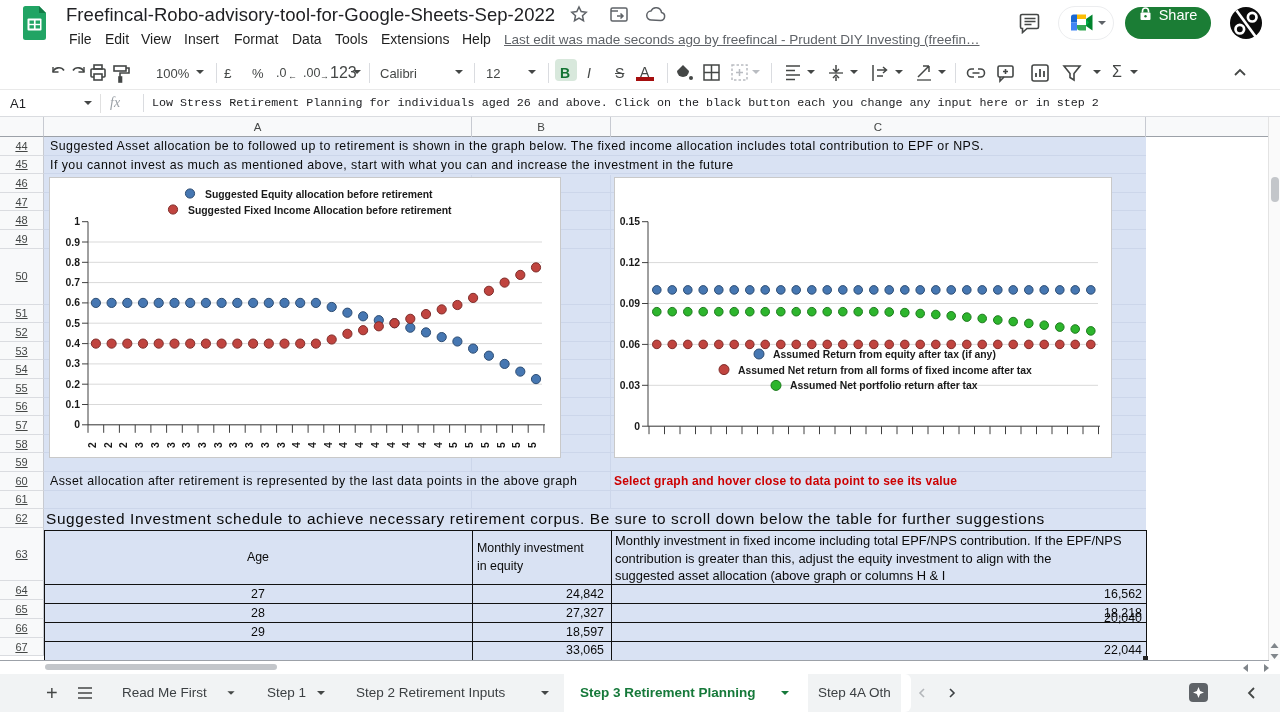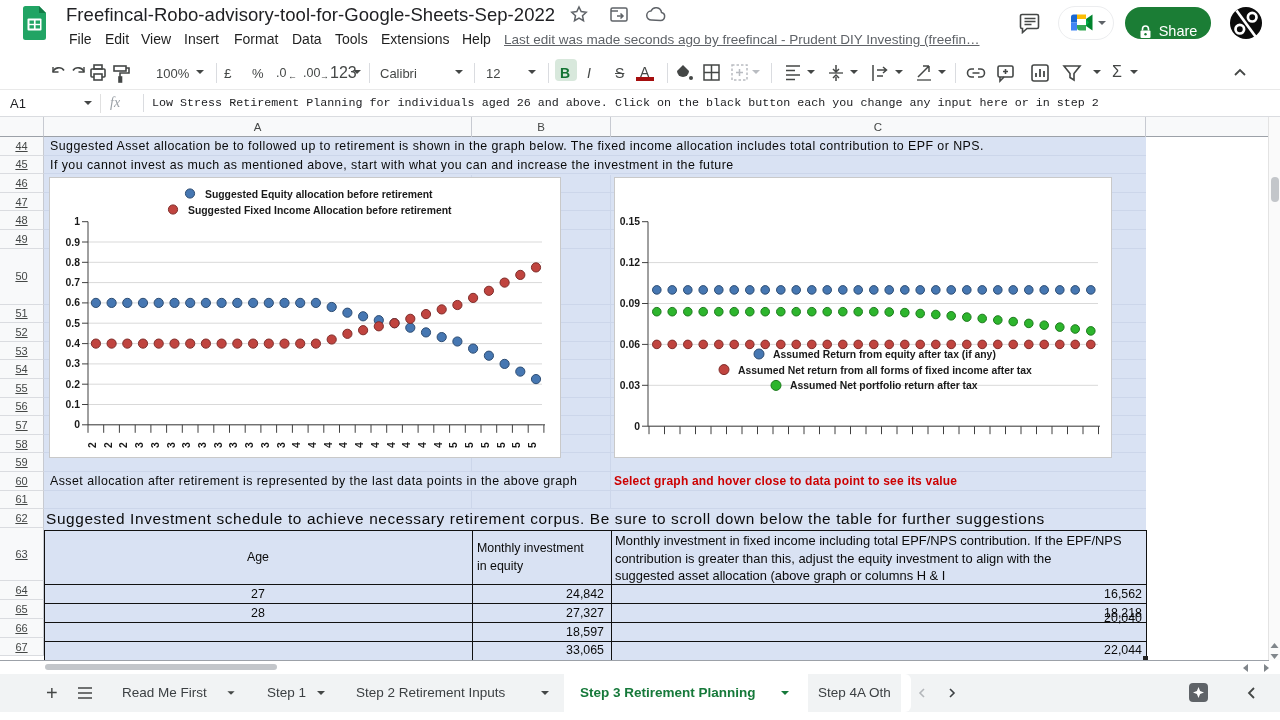--- a/index.html
+++ b/index.html
@@ -65,21 +65,21 @@
     <path d="M1 5 a2.5 2.5 0 0 1 2.5-2.5 H7 V10.5 H1 Z" fill="#1967d2"></path>
     <rect x="1" y="10.5" width="6" height="8" fill="#4285f4"></rect>
     <path d="M7 2.5 H16 V7 H7 Z" fill="#fbbc04"></path>
     <path d="M7 13 H16 V18.5 H10 a3 3 0 0 1 -3-3 Z" fill="#34a853"></path>
     <rect x="7" y="7" width="9" height="6" fill="#fff"></rect>
     <path d="M16 7 l6.5-4.5 v16 L16 14 Z" fill="#00832d"></path>
     <path d="M16 7 v7 l3 -3.5 Z" fill="#00ac47"></path>
   </svg>
   <div class="abs caret" style="left:1098px;top:21px;border-top-color:#5f6368"></div>
 
-  <div class="abs" style="left:1125px;top:7px;width:86px;height:32px;background:#1b7d35;border-radius:16px;color:#fff;display:flex;align-items:flex-end;justify-content:center;font-size:14.5px">
+  <div class="abs" style="left:1125px;top:7px;width:86px;height:32px;background:#1b7d35;border-radius:16px;color:#fff;display:flex;align-items:flex-start;justify-content:center;font-size:14.5px">
     <svg width="13" height="14" viewBox="0 0 13 14" style="margin-right:7px">
         <path d="M3.5 5.5 V4 a3 3 0 0 1 6 0 v1.5" fill="none" stroke="#fff" stroke-width="1.6"></path>
         <rect x="1.5" y="5.5" width="10" height="7.5" rx="1" fill="#fff"></rect>
         <circle cx="6.5" cy="9.2" r="1.2" fill="#1b7d35"></circle>
       </svg>
     Share
   </div>
 
   <svg class="abs" style="left:1229px;top:6px" width="34" height="34" viewBox="0 0 34 34">
     <circle cx="17" cy="17" r="16" fill="#0b0b0b"></circle>
@@ -555,20 +555,21 @@
       <div class="abs" style="left:1146px;top:530px;width:1px;height:130px;background:#111"></div>
       <div class="abs ct" style="left:44px;top:530px;width:428px;height:54px;display:flex;align-items:center;justify-content:center">Age</div>
       <div class="abs ct" style="left:615px;top:532px;width:534px;line-height:17.7px;font-size:12.9px;white-space:nowrap">Monthly investment in fixed income including total EPF/NPS contribution. If the EPF/NPS<br>contribution is greater than this, adjust the equity investment to align with the<br>suggested asset allocation (above graph or columns H &amp; I</div>
       <div class="abs ct" style="left:477px;top:539px;width:130px;line-height:18px">Monthly investment<br>in equity</div>
       <div class="abs ct" style="left:44px;top:584.0px;width:428px;height:19.0px;display:flex;align-items:center;justify-content:center">27</div>
       <div class="abs ct" style="left:472px;top:584.0px;width:132px;height:19.0px;display:flex;align-items:center;justify-content:flex-end">24,842</div>
       <div class="abs ct" style="left:611px;top:584.0px;width:531px;height:19.0px;display:flex;align-items:center;justify-content:flex-end">16,562</div>
       <div class="abs ct" style="left:44px;top:603.0px;width:428px;height:19.0px;display:flex;align-items:center;justify-content:center">28</div>
       <div class="abs ct" style="left:472px;top:603.0px;width:132px;height:19.0px;display:flex;align-items:center;justify-content:flex-end">27,327</div>
       <div class="abs ct" style="left:611px;top:603.0px;width:531px;height:19.0px;display:flex;align-items:center;justify-content:flex-end">18,218</div>
+      <div class="abs ct" style="left:44px;top:622.0px;width:428px;height:19.0px;display:flex;align-items:center;justify-content:center">29</div>
       <div class="abs ct" style="left:472px;top:622.0px;width:132px;height:19.0px;display:flex;align-items:center;justify-content:flex-end">18,597</div>
       <div class="abs ct" style="left:611px;top:608px;width:531px;height:19.0px;display:flex;align-items:center;justify-content:flex-end">20,040</div>
       <div class="abs ct" style="left:472px;top:641.0px;width:132px;height:18.5px;display:flex;align-items:center;justify-content:flex-end">33,065</div>
       <div class="abs ct" style="left:611px;top:641.0px;width:531px;height:18.5px;display:flex;align-items:center;justify-content:flex-end">22,044</div>
       <div class="abs" style="left:1143px;top:656px;width:5px;height:5px;background:#222"></div>
   </div>
 </div>
 <div class="abs" style="left:0;top:659.5px;width:1269px;height:1px;background:#9ca1a8"></div>
 
 <div class="abs rh" style="top:137.0px;height:18.6px">44</div>

